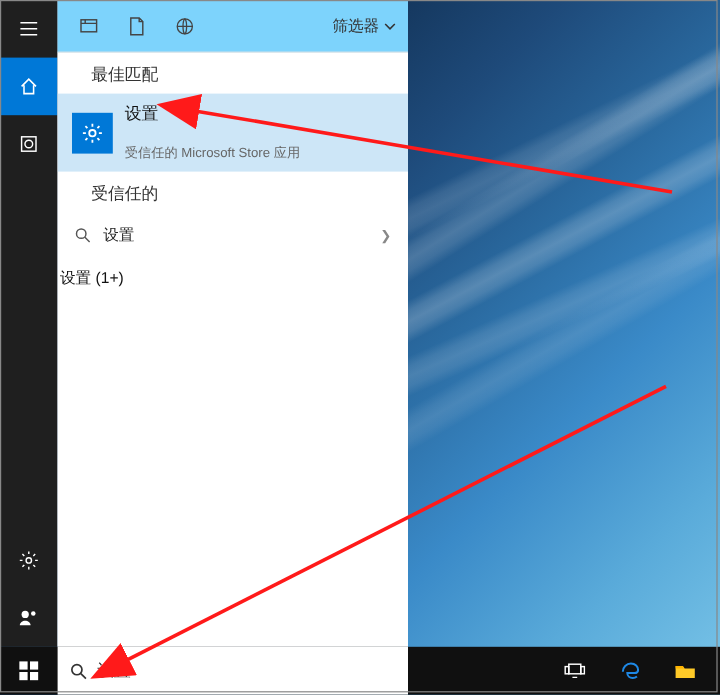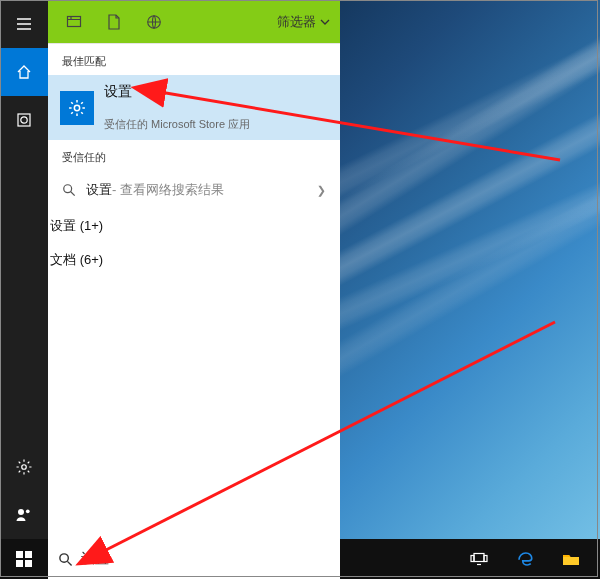--- a/index.html
+++ b/index.html
@@ -41,29 +41,29 @@
 }
 .left-rail .ri { width:48px; height:48px; display:flex; align-items:center; justify-content:center; color:#fff; }
 .left-rail .ri.active { background:#0078d7; }
 .left-rail .spacer { flex:1; }
 
 .panel {
   position: absolute; left: 48px; top: 0; width: 292px; height: 539px;
   background: #f2f2f2; display:flex; flex-direction:column;
 }
 .panel-top {
-  height: 44px; background:#84cc16; display:flex; align-items:center; padding: 0 6px;
+  height: 44px; background:#7dd3fc; display:flex; align-items:center; padding: 0 6px;
   border-bottom: 1px solid #e5e5e5;
 }
 .panel-top .pti { width:40px; height:44px; display:flex; align-items:center; justify-content:center; color:#444; }
 .panel-top .filter { margin-left:auto; display:flex; align-items:center; font-size:13px; color:#333; padding-right:4px; }
 .panel-top .filter .chev { margin-left:4px; }
 
 .panel-body { flex:1; background:#fff; overflow:hidden; }
-.sect-hdr { font-size:11px; color:#333; padding: 10px 14px 6px; }
+.sect-hdr { font-size:14px; color:#333; padding: 10px 14px 6px; margin-left: 14px; }
 
 .best {
   display:flex; align-items:center; padding: 8px 12px;
   background:#cde6f7;
 }
 .best .icon {
   width:34px; height:34px; background:#0078d7; display:flex; align-items:center; justify-content:center; color:#fff; margin-right:10px;
 }
 .best .txt .t { font-size:14px; color:#111; }
 .best .txt .s { font-size:11px; color:#666; margin-top:16px; }
@@ -172,31 +172,26 @@
     <div class="sect-hdr">受信任的</div>
 
     <div class="sugg">
       <span class="si">
         <svg width="14" height="14" viewBox="0 0 16 16" fill="none" stroke="#555" stroke-width="1.4">
             <circle cx="6.5" cy="6.5" r="4.5"></circle>
             <path d="M10 10l4.5 4.5"></path>
           </svg>
       </span>
       <span>设置</span>
-      <span class="gray"> - 查看网络搜索结果</span>
       <span class="chev">❯</span>
     </div>
 
     <div class="cat">
       <span>设置</span>
       <span class="cnt">(1+)</span>
-    </div>
-    <div class="cat">
-      <span>文档</span>
-      <span class="cnt">(6+)</span>
     </div>
   </div>
 </div>
 
 <div class="taskbar">
   <div class="start">
     <svg width="16" height="16" viewBox="0 0 16 16" fill="#fff">
         <rect x="0" y="0" width="7" height="7"></rect>
         <rect x="9" y="0" width="7" height="7"></rect>
         <rect x="0" y="9" width="7" height="7"></rect>

